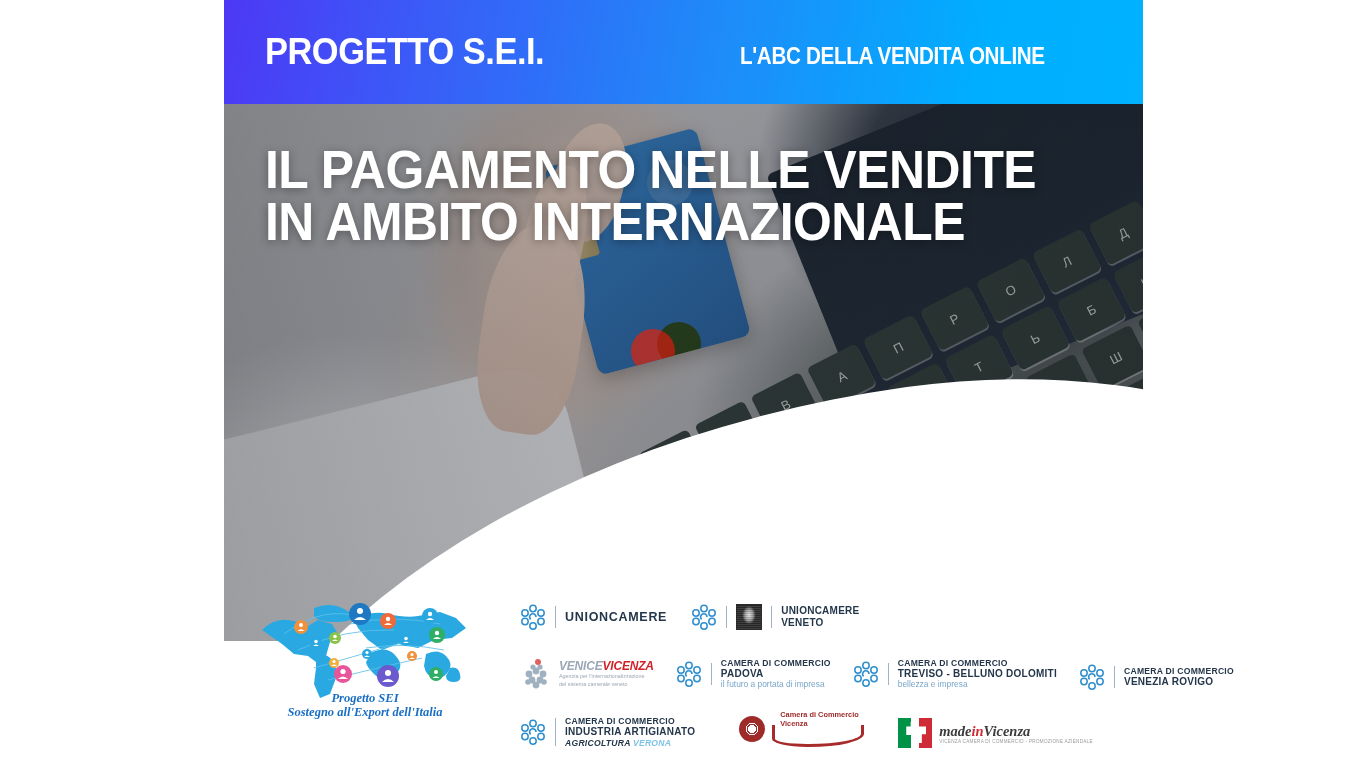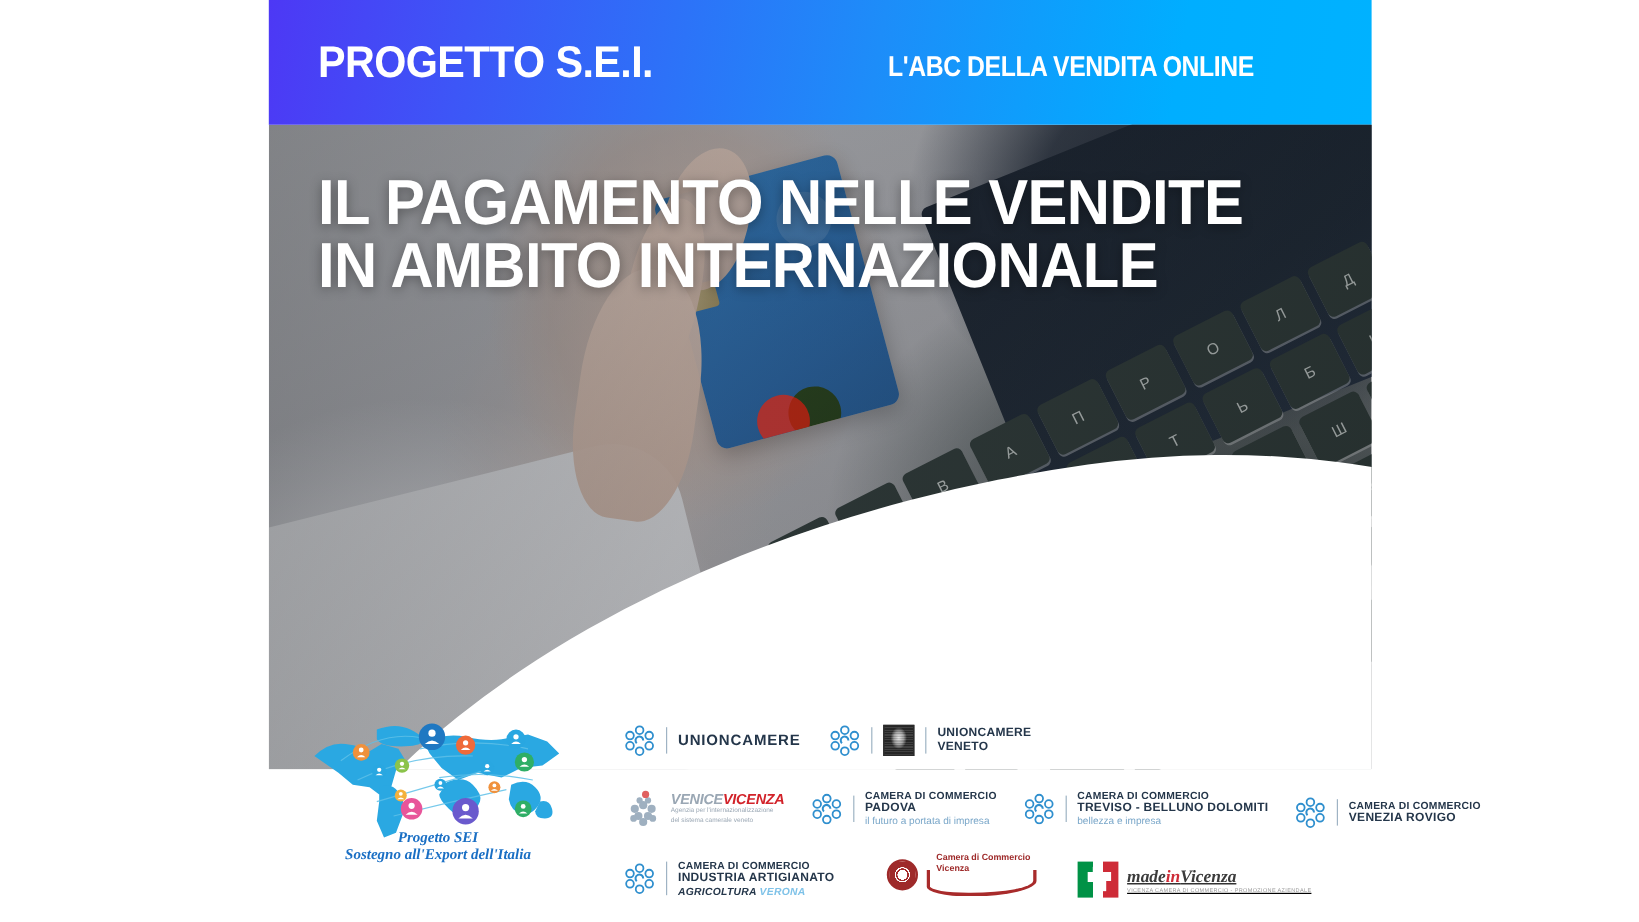--- a/index.html
+++ b/index.html
@@ -263,21 +263,21 @@
   .vic-l2 { color: #9e2a2a; font-size: 7.4px; font-weight: 600; display: block; white-space: nowrap; }
   .vic-gondola {
     position: absolute; left: 0; top: 15px; width: 92px; height: 22px;
     border: 3px solid #a82b2b;
     border-top: none;
     border-radius: 0 0 60% 38%;
     border-left-width: 3px;
   }
 
   
-  .miv { display: flex; align-items: center; text-decoration: underline; }
+  .miv { display: flex; align-items: center; }
   .miv-flag {
     position: relative; width: 34px; height: 30px; flex: 0 0 34px;
     background: linear-gradient(90deg, #009246 0 38%, #ffffff 38% 62%, #ce2b37 62% 100%);
   }
   .miv-puzzle {
     position: absolute; left: 8px; top: 4px; width: 20px; height: 21px;
     background: #ffffff;
     clip-path: polygon(0 22%, 22% 22%, 22% 0, 60% 0, 60% 22%, 100% 22%, 100% 58%, 78% 58%, 78% 100%, 38% 100%, 38% 62%, 0 62%);
   }
   .miv-text { margin-left: 7px; line-height: 1.1; }

